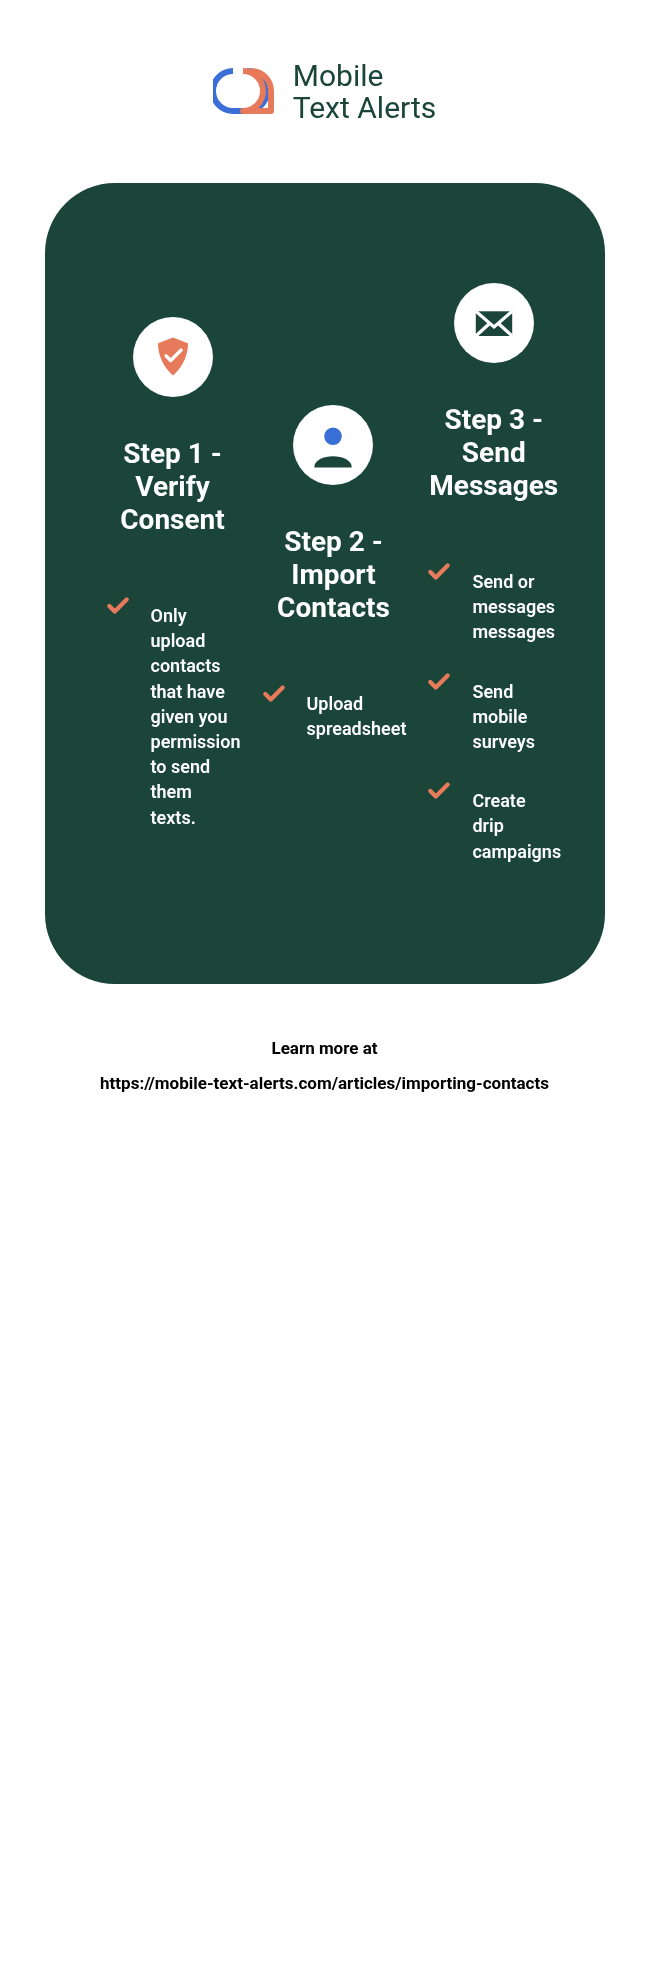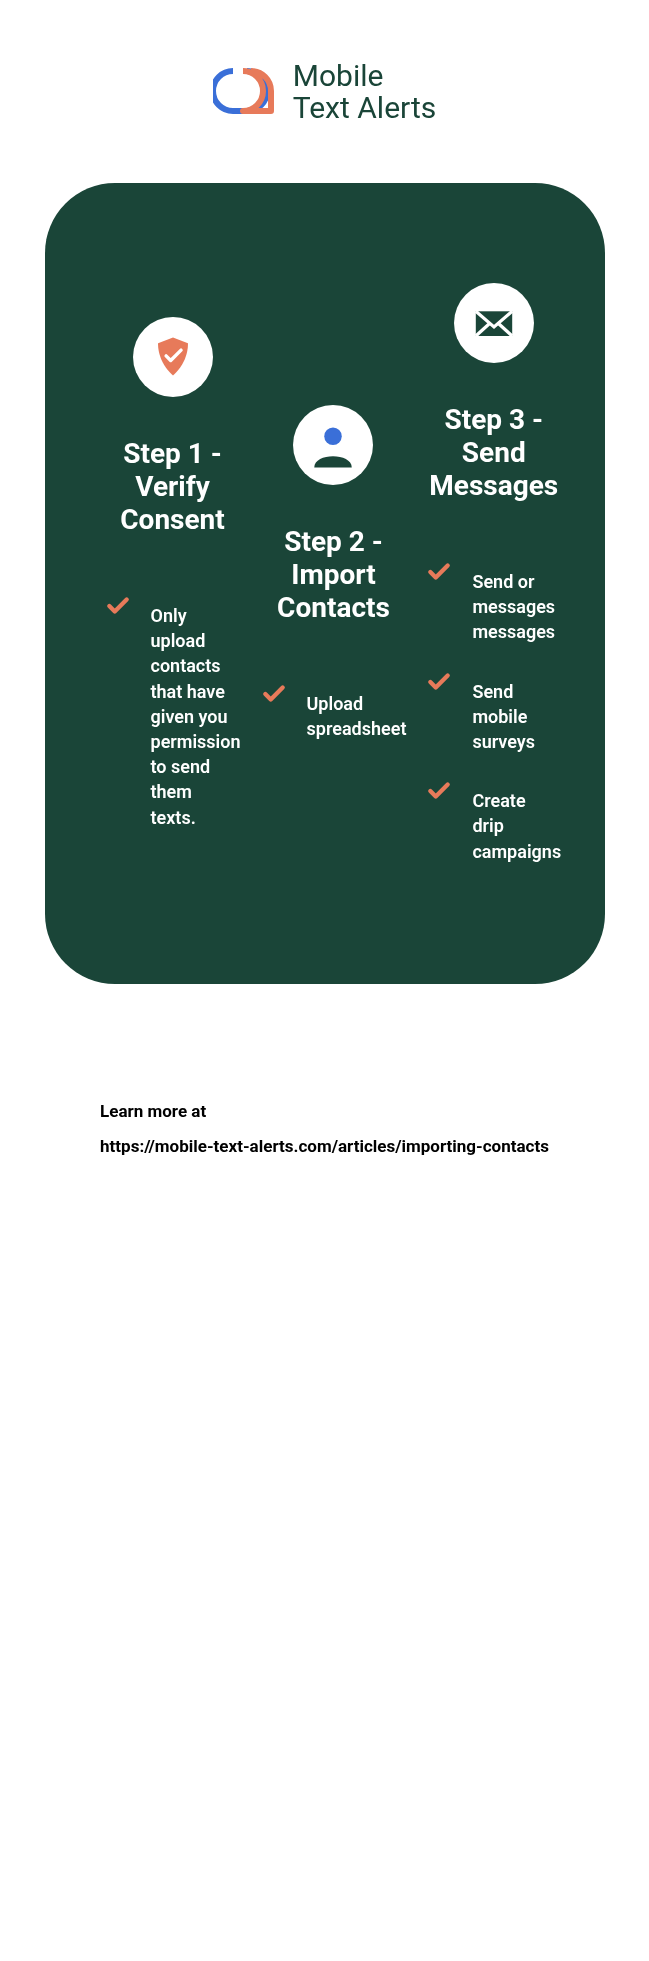--- a/index.html
+++ b/index.html
@@ -49,22 +49,22 @@
 }
 .items { margin-top: 55px; width: 100%; display: flex; flex-direction: column; gap: 22px; padding: 0 10px; }
 .item-row { display: flex; align-items: flex-start; gap: 20px; }
 .check { flex: 0 0 auto; width: 26px; height: 26px; margin-top: 2px; }
 .item-text { font-size: 18px; font-weight: 600; line-height: 1.4; color: #ffffff; margin-top: 12px; }
 .divider {
   width: 100%; height: 1px; background: rgba(255,255,255,0.25);
   margin: 55px 0 75px 0;
 }
 .footer {
-  margin-top: 110px;
-  text-align: left;
+  margin-top: 47px;
+  text-align: center;
   font-weight: 700;
   font-size: 17px;
   color: #000000;
   line-height: 2.1;
 }
 </style>
 </head>
 <body>
 
 <div class="logo-wrap">

